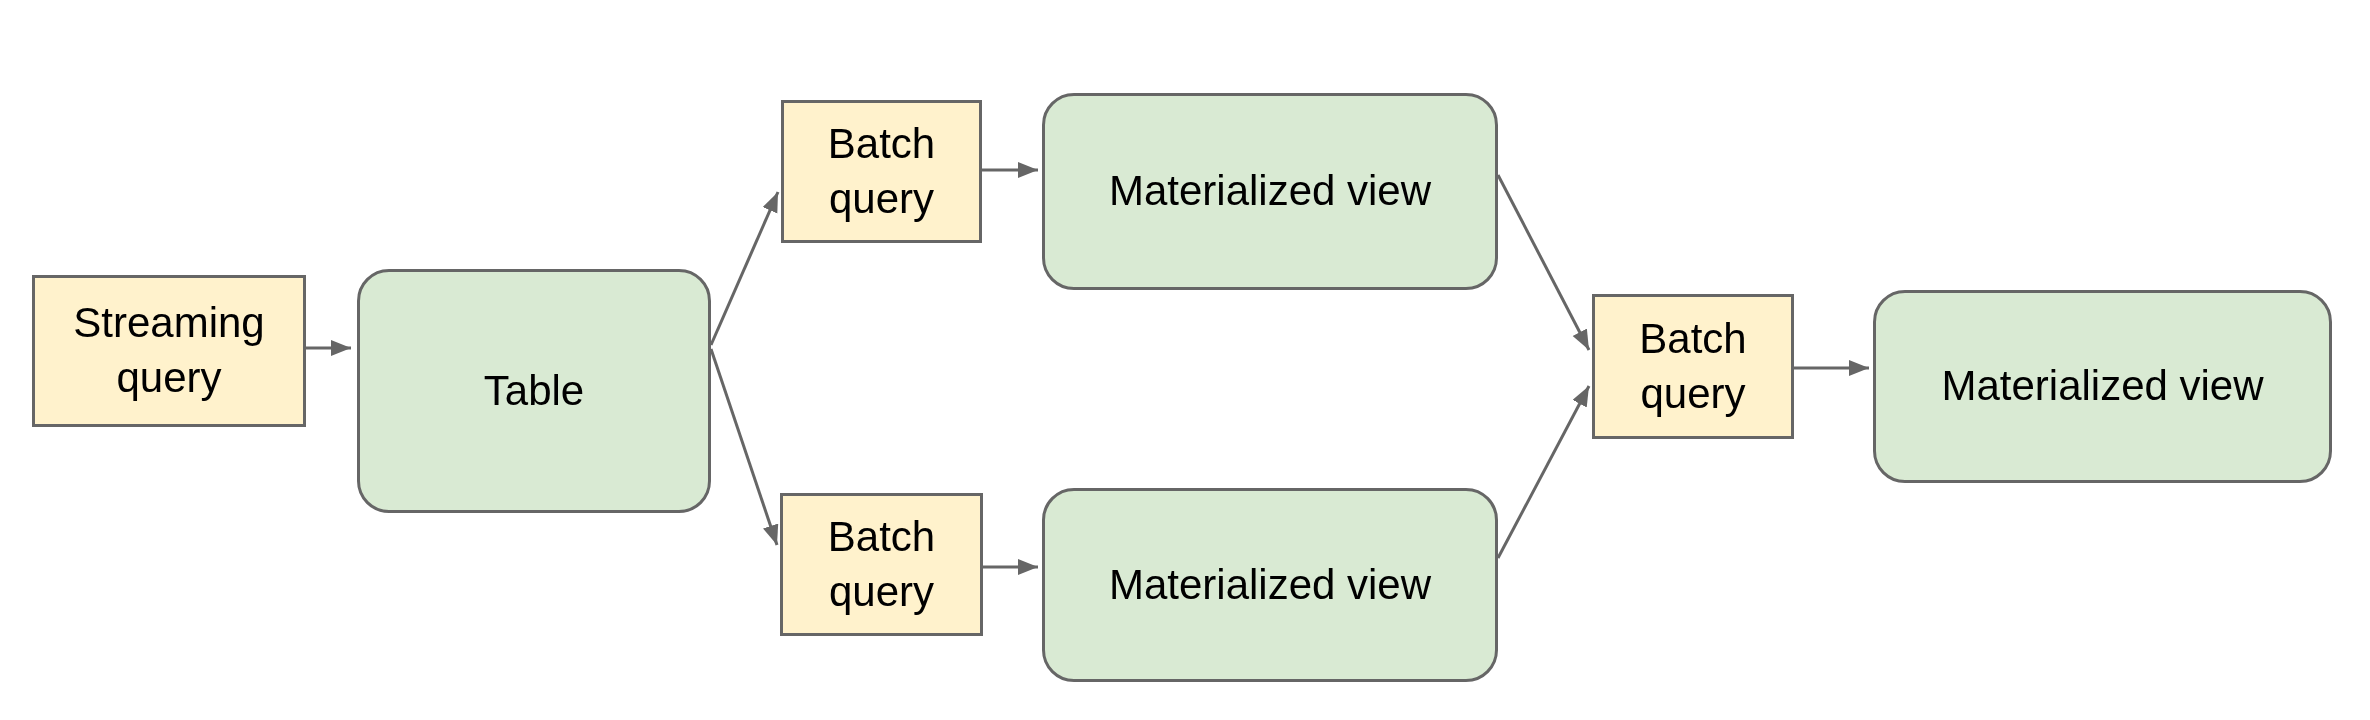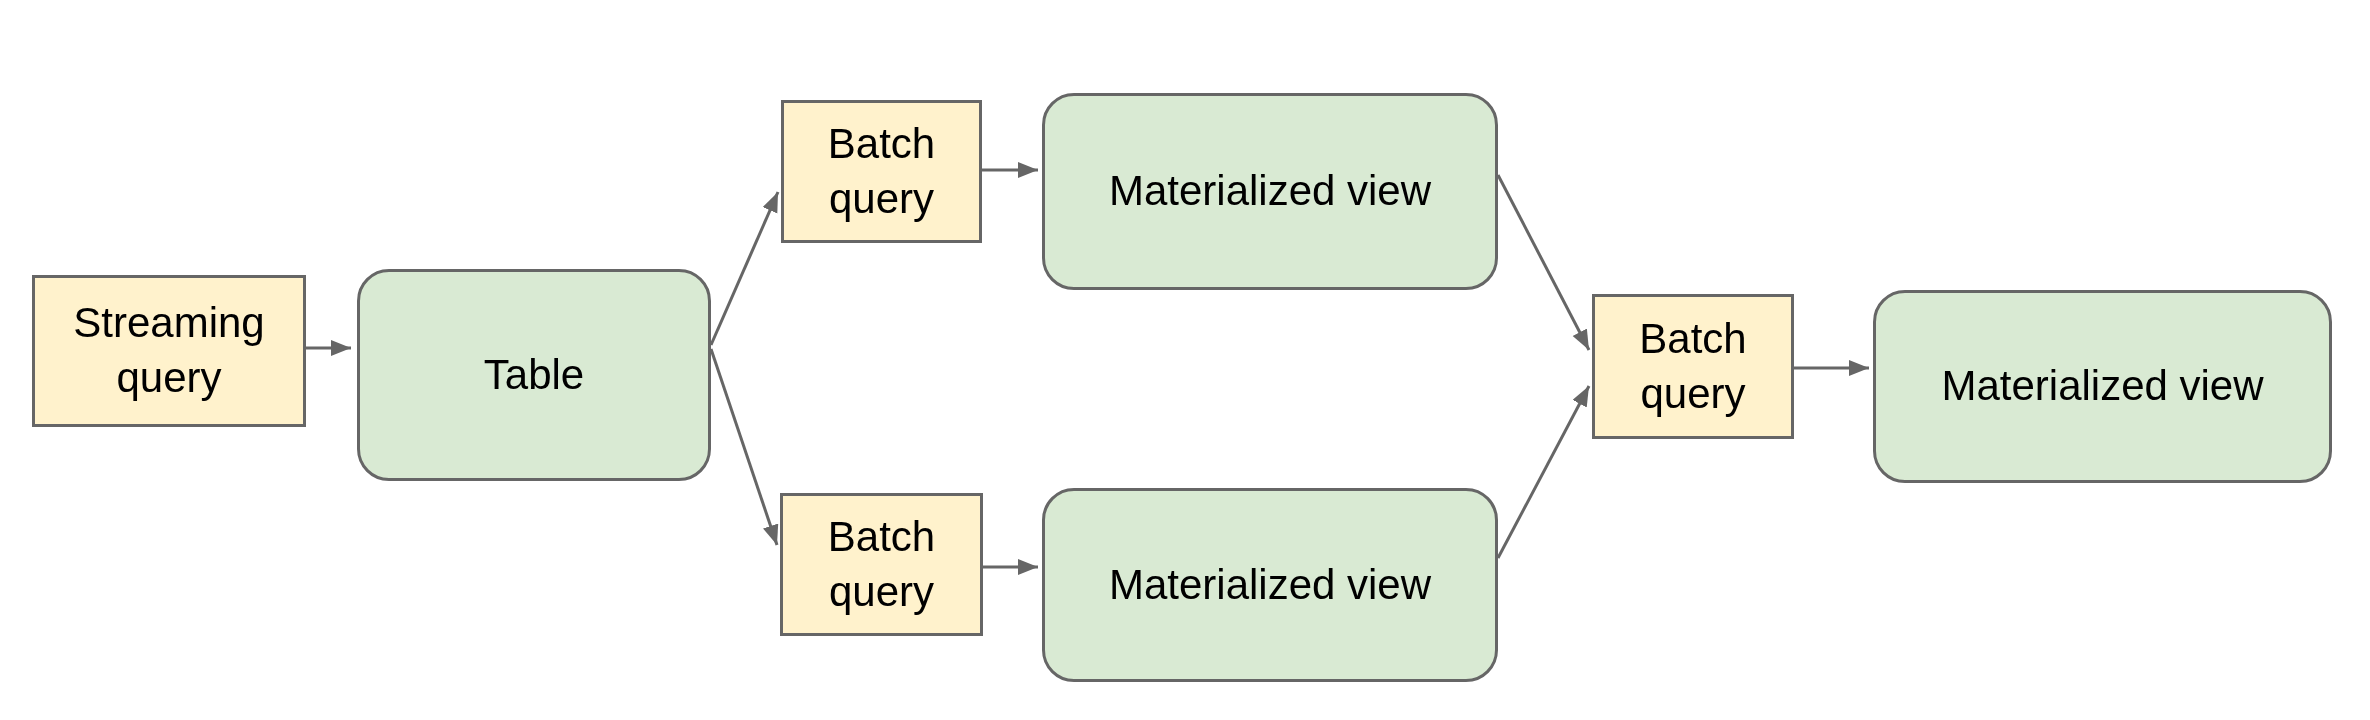--- a/index.html
+++ b/index.html
@@ -48,21 +48,21 @@
     <line x1="983" y1="567" x2="1038" y2="567" marker-end="url(#arrowhead)"></line>
     <line x1="1498" y1="175" x2="1589" y2="350" marker-end="url(#arrowhead)"></line>
     <line x1="1498" y1="558" x2="1589" y2="386" marker-end="url(#arrowhead)"></line>
     <line x1="1794" y1="368" x2="1869" y2="368" marker-end="url(#arrowhead)"></line>
   </svg>
 
   <div class="node query" style="left:32px;top:275px;width:274px;height:152px;">
     <span>Streaming query</span>
   </div>
 
-  <div class="node table" style="left:357px;top:249px;width:354px;height:212px;">
+  <div class="node table" style="left:357px;top:249px;width:354px;height:244px;">
     <span>Table</span>
   </div>
 
   <div class="node query" style="left:781px;top:100px;width:201px;height:143px;">
     <span>Batch query</span>
   </div>
 
   <div class="node table" style="left:1042px;top:73px;width:456px;height:197px;">
     <span>Materialized view</span>
   </div>

